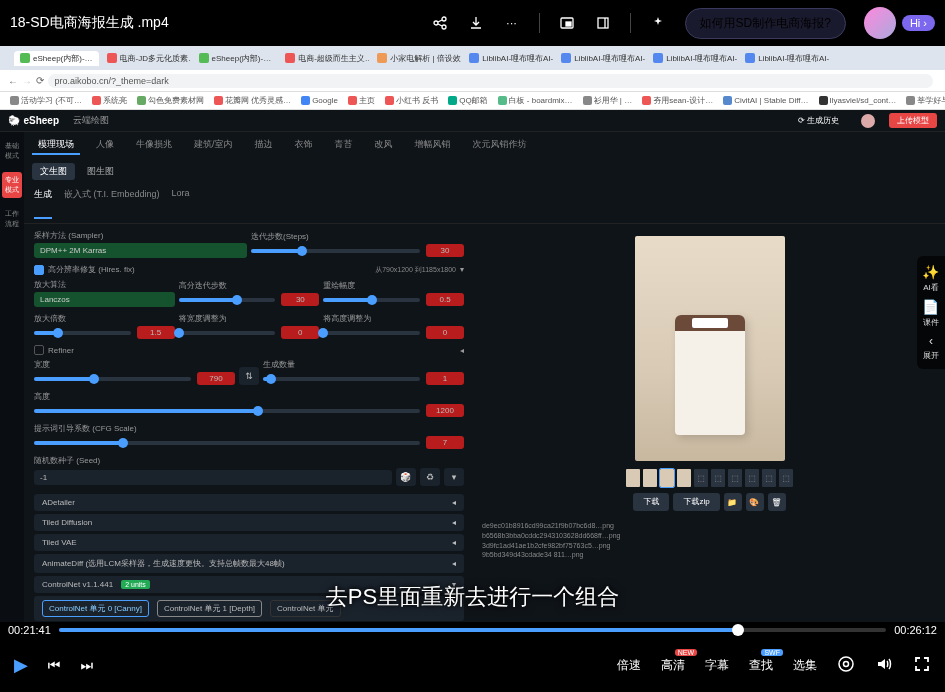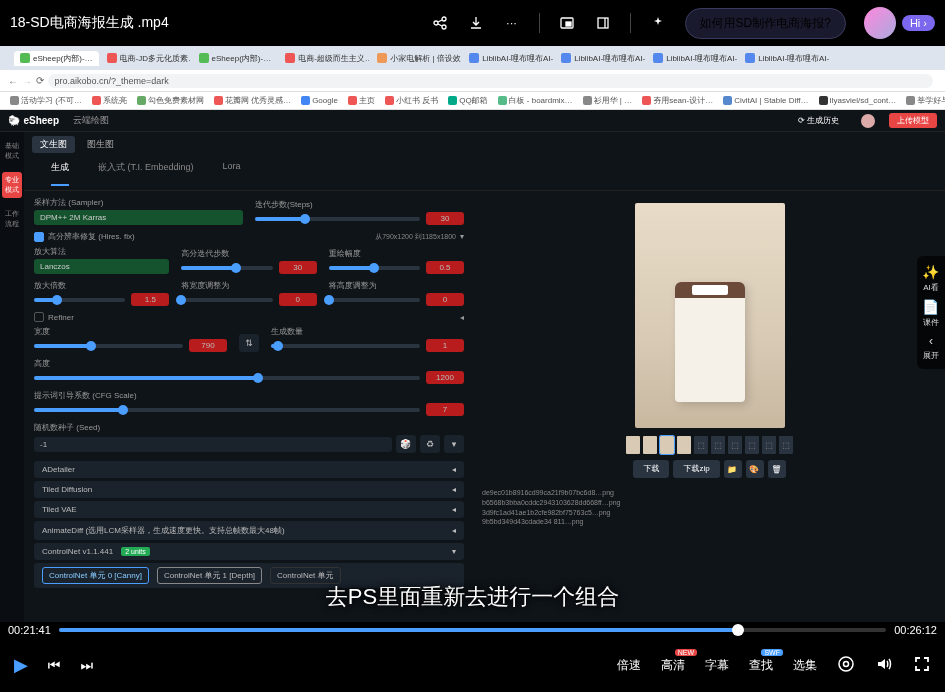--- a/index.html
+++ b/index.html
@@ -36,25 +36,25 @@
 .rail-item { width: 20px; font-size: 7px; text-align: center; color: #888; padding: 3px 0; }
 .rail-item.active { background: #e84545; color: #fff; border-radius: 3px; }
 .main-panel { flex: 1; display: flex; flex-direction: column; overflow: hidden; }
 .mode-tabs { display: flex; gap: 10px; padding: 4px 8px; font-size: 9px; color: #888; }
 .mode-tab { padding: 2px 6px; cursor: pointer; }
 .mode-tab.active { color: #fff; border-bottom: 2px solid #4a9eff; }
 .sub-tabs { display: flex; gap: 4px; padding: 4px 8px; font-size: 9px; }
 .sub-tab { padding: 2px 8px; color: #aaa; border-radius: 3px; cursor: pointer; }
 .sub-tab.active { background: #2a3441; color: #fff; }
 .gen-tabs { display: flex; gap: 12px; padding: 4px 10px; font-size: 9px; color: #888; border-bottom: 1px solid #222; }
-.gen-tab { cursor: pointer; padding-bottom: 10px; margin-left: 17px; }
+.gen-tab { cursor: pointer; padding-bottom: 16px; }
 .gen-tab.active { color: #fff; border-bottom: 2px solid #4a9eff; }
 .content-row { flex: 1; display: flex; overflow: hidden; }
 .params-col { width: 450px; overflow-y: auto; padding: 6px 10px; font-size: 9px; color: #bbb; }
-.param-row { display: flex; gap: 12px; align-items: flex-end; margin-bottom: 6px; }
+.param-row { display: flex; gap: 4px; align-items: center; margin-bottom: 6px; }
 .param-group { flex: 1; }
 .param-label { font-size: 8px; color: #999; margin-bottom: 2px; display: block; }
 .param-select { width: 100%; background: #14532d; border: none; color: #ccc; font-size: 8px; padding: 3px 6px; border-radius: 3px; }
 .slider-row { display: flex; align-items: center; gap: 6px; margin-top: 2px; }
 .slider { flex: 1; height: 4px; background: #2a3441; border-radius: 2px; position: relative; }
 .slider-fill { height: 100%; background: #4a9eff; border-radius: 2px; position: relative; }
 .slider-thumb { position: absolute; right: -5px; top: -3px; width: 10px; height: 10px; background: #4a9eff; border-radius: 50%; }
 .slider-val { width: 38px; background: #b91c1c; text-align: center; font-size: 8px; padding: 2px; border-radius: 3px; }
 .chk-row { display: flex; align-items: center; gap: 4px; font-size: 8px; color: #999; margin-bottom: 4px; }
 .chk { width: 10px; height: 10px; border: 1px solid #555; border-radius: 2px; }
@@ -258,20 +258,32 @@
         <div class="hdr-avatar"></div>
         <span class="hdr-btn hdr-red">上传模型</span>
       </div>
       <div class="app-body">
         <div class="left-rail">
           <div class="rail-item">基础模式</div>
           <div class="rail-item active">专业模式</div>
           <div class="rail-item">工作流程</div>
         </div>
         <div class="main-panel">
+          <div class="mode-tabs">
+            <span class="mode-tab active">模理现场</span>
+            <span class="mode-tab">人像</span>
+            <span class="mode-tab">牛像损兆</span>
+            <span class="mode-tab">建筑/室内</span>
+            <span class="mode-tab">描边</span>
+            <span class="mode-tab">衣饰</span>
+            <span class="mode-tab">青苔</span>
+            <span class="mode-tab">改风</span>
+            <span class="mode-tab">增幅风销</span>
+            <span class="mode-tab">次元风销作坊</span>
+          </div>
           <div class="sub-tabs">
             <span class="sub-tab active">文生图</span>
             <span class="sub-tab">图生图</span>
           </div>
           <div class="gen-tabs">
             <span class="gen-tab active">生成</span>
             <span class="gen-tab">嵌入式 (T.I. Embedding)</span>
             <span class="gen-tab">Lora</span>
           </div>
           <div class="content-row">

